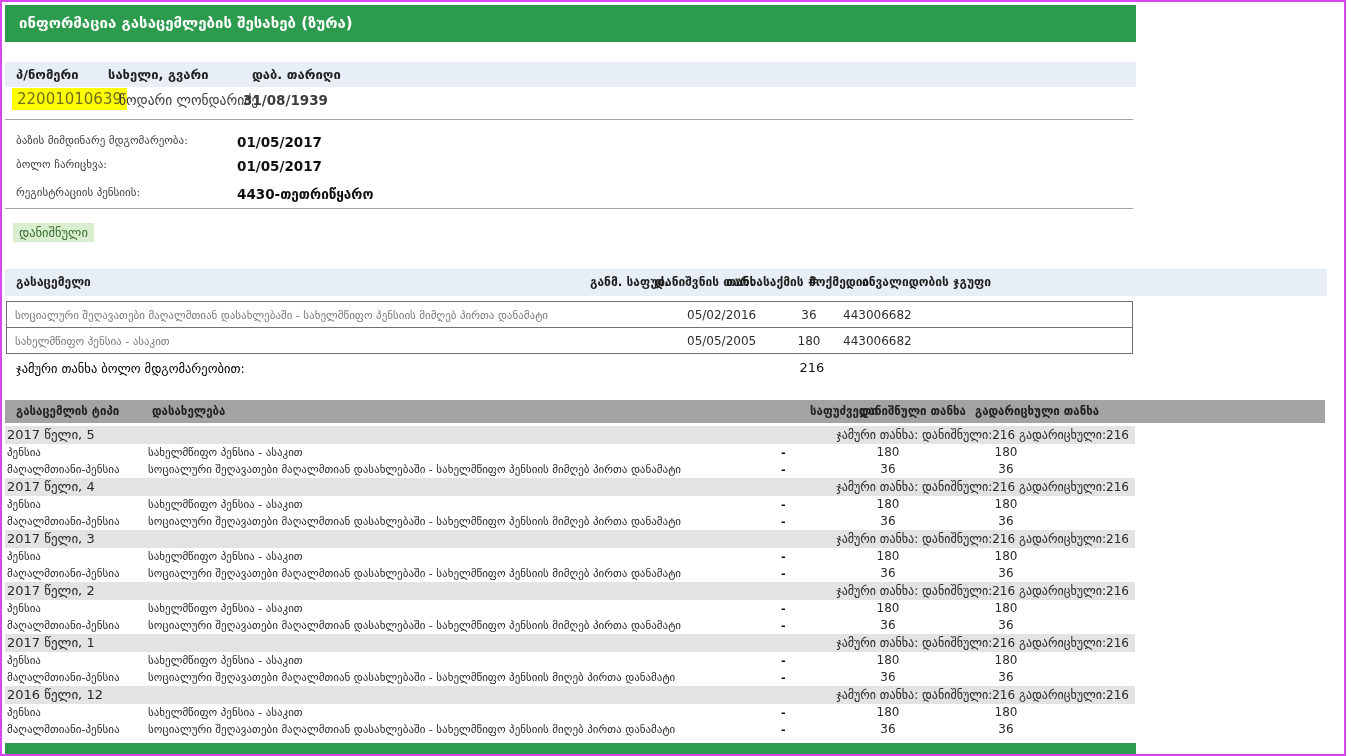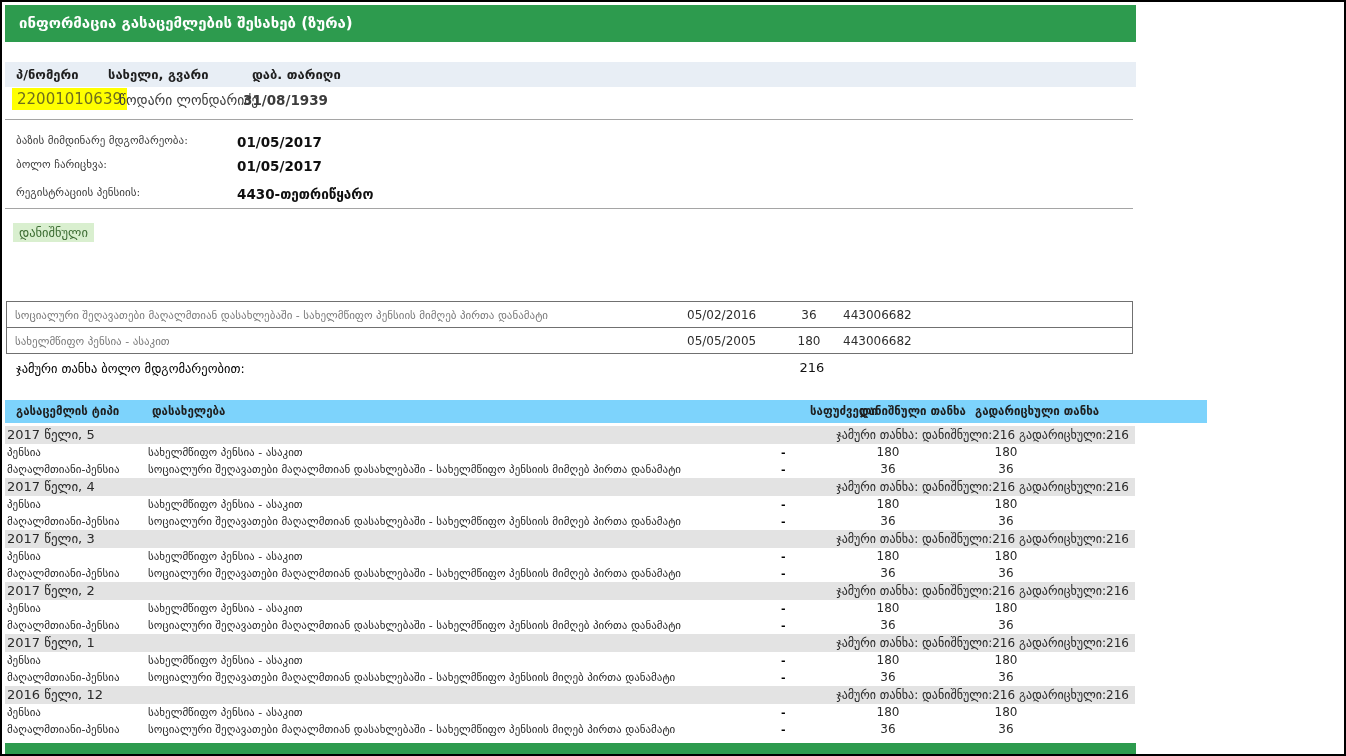--- a/index.html
+++ b/index.html
@@ -1,19 +1,19 @@
 <!DOCTYPE html>
 <html><head>
 <meta charset="utf-8">
 <style>
   html,body { margin:0; padding:0; background:#ffffff; }
   body { font-family:"DejaVu Sans", sans-serif; }
   .page {
     position:relative; width:1346px; height:756px; box-sizing:border-box;
-    background:#ffffff; border:2px solid #000000; overflow:hidden;
+    background:#ffffff; border:2px solid #d946ef; overflow:hidden;
   }
   
   .titlebar {
     position:absolute; left:3px; top:3px; width:1131px; height:37px;
     background:#2d9b4e; color:#ffffff; font-weight:bold; font-size:15px;
     line-height:37px; padding-left:14px; box-sizing:border-box; white-space:nowrap;
   }
   
   .person-header {
     position:absolute; left:3px; top:60px; width:1131px; height:25px; background:#e8eef5;
@@ -55,21 +55,21 @@
   .arow { position:relative; height:25px; }
   .arow + .arow { border-top:1px solid #707070; }
   .aname { position:absolute; left:8px; top:50%; transform:translateY(-50%); font-size:11px; color:#7a7a7a; white-space:nowrap; }
   .adate { position:absolute; left:680px; top:50%; transform:translateY(-50%); font-size:12px; color:#2e2e2e; white-space:nowrap; }
   .aamount { position:absolute; left:784px; width:36px; text-align:center; top:50%; transform:translateY(-50%); font-size:12px; color:#2e2e2e; }
   .acase { position:absolute; left:836px; top:50%; transform:translateY(-50%); font-size:12px; color:#2e2e2e; white-space:nowrap;text-align:center; }
   .atotal-label { position:absolute; left:14px; top:359px; font-size:12.5px; color:#000000; white-space:nowrap; }
   .atotal-value { position:absolute; left:790px; width:40px; text-align:center; top:358px; font-size:13px; color:#111111; }
   
   .ptable-header {
-    position:absolute; left:3px; top:398px; width:1202px; height:23px; background:#7dd3fc;
+    position:absolute; left:3px; top:398px; width:1320px; height:23px; background:#a3a3a3;
   }
   .ptable-header span {
     position:absolute; top:0; line-height:23px; font-weight:bold; font-size:11.5px; color:#1f1f1f; white-space:nowrap;
   }
   .pt-c1 { left:11px; } .pt-c2 { left:147px; } .pt-c3 { left:781px;margin-left:24px; } .pt-c4 { left:854px; } .pt-c5 { left:970px; }
   .periods { position:absolute; left:3px; top:424px; width:1130px; }
   .period-header { position:relative; height:18px; background:#e3e3e3; }
   .period-title { position:absolute; left:2px; top:0; line-height:18px; font-size:13px; color:#2a2a2a; white-space:nowrap; }
   .period-summary { position:absolute; right:6px; top:0; line-height:18px; font-size:12px; color:#2a2a2a; white-space:nowrap; }
   .prow { position:relative; height:17px; line-height:17px; font-size:11px; color:#2a2a2a; white-space:nowrap; }
@@ -105,20 +105,29 @@
   <span class="info-value i1">01/05/2017</span>
   <span class="info-label i2">ბოლო ჩარიცხვა:</span>
   <span class="info-value i2">01/05/2017</span>
   <span class="info-label i3">რეგისტრაციის პენსიის:</span>
   <span class="info-value i3">4430-თეთრიწყარო</span>
 
   <div class="rule rule-2"></div>
 
   <span class="chip">დანიშნული</span>
 
+  <div class="atable-header">
+    <span class="ah-c1">გასაცემელი</span>
+    <span class="ah-c2">განმ. საფუძ.</span>
+    <span class="ah-c3">დანიშვნის თარ.</span>
+    <span class="ah-c4">თანხა</span>
+    <span class="ah-c5">საქმის #</span>
+    <span class="ah-c6">მოქმედია</span>
+    <span class="ah-c7">ინვალიდობის ჯგუფი</span>
+  </div>
 
   <div class="abox">
     <div class="arow">
       <span class="aname">სოციალური შეღავათები მაღალმთიან დასახლებაში - სახელმწიფო პენსიის მიმღებ პირთა დანამატი</span>
       <span class="adate">05/02/2016</span>
       <span class="aamount">36</span>
       <span class="acase">443006682</span>
     </div>
     <div class="arow">
       <span class="aname">სახელმწიფო პენსია - ასაკით</span>

